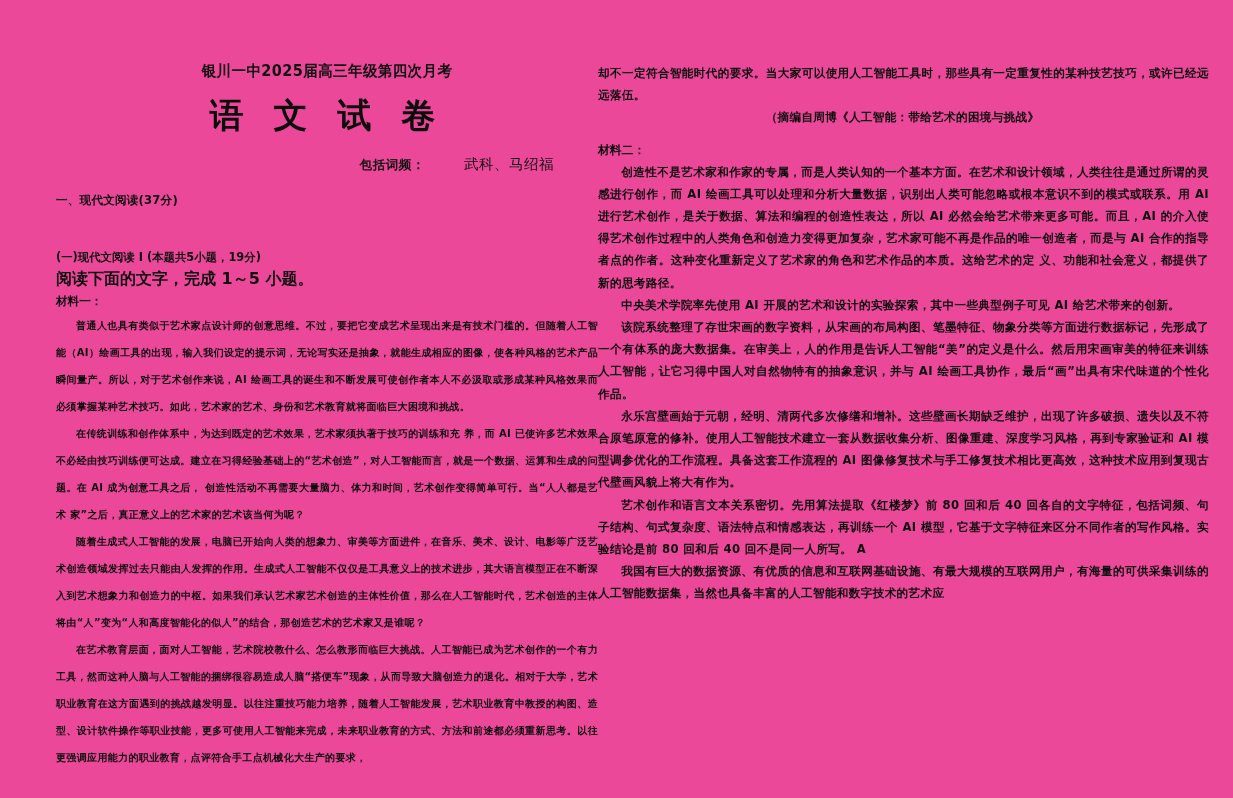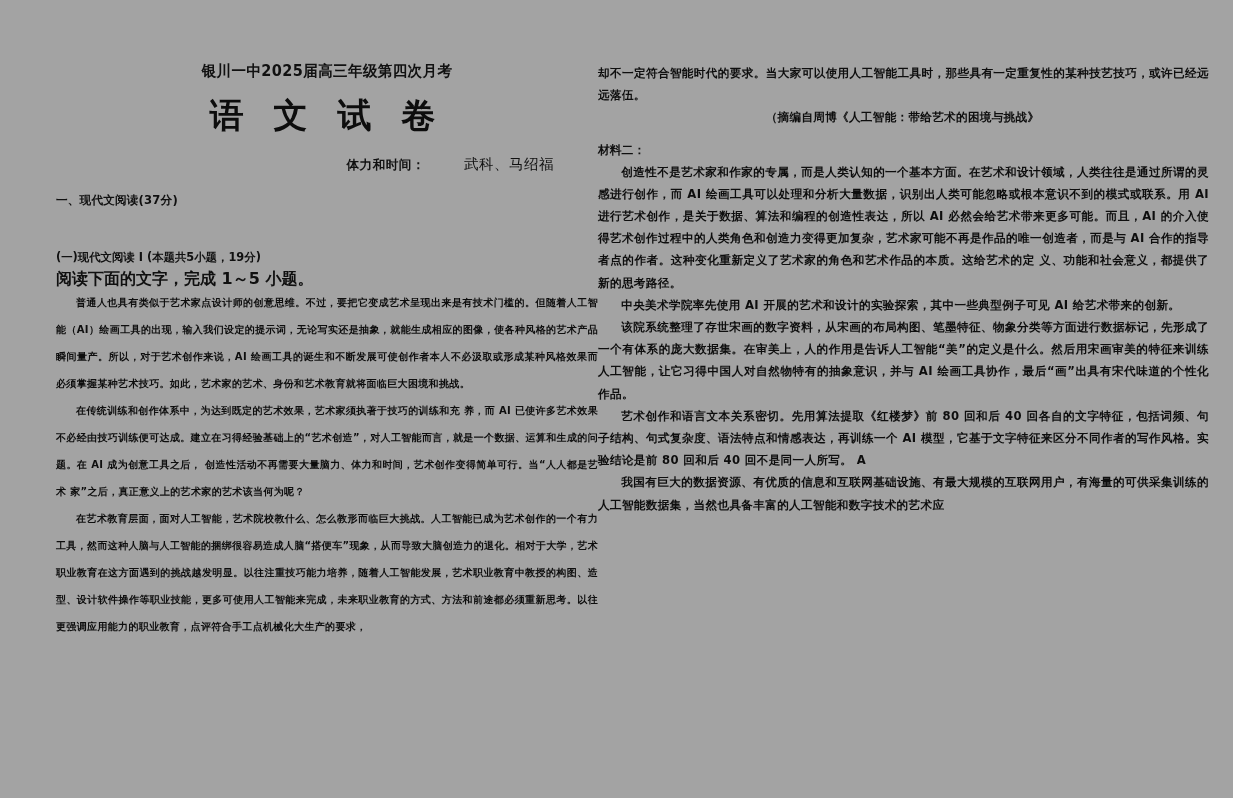--- a/index.html
+++ b/index.html
@@ -12,21 +12,21 @@
     height: 798px;
     font-family: "DejaVu Sans", "Liberation Sans", sans-serif;
     color: #0a0a0a;
     overflow: hidden;
   }
 
   .page {
     position: relative;
     width: 1233px;
     height: 798px;
-    background: #a3a3a3;
+    background: #ec4899;
   }
 
   
   .col {
     position: absolute;
     top: 0;
     height: 798px;
     box-sizing: border-box;
   }
   .col-left  { left: 0px;   width: 612px; padding: 0 14px 0 56px; }
@@ -141,47 +141,50 @@
 
 <div class="page">
 
   <div class="col col-left">
 
     <div class="school-line">银川一中2025届高三年级第四次月考</div>
 
     <div class="paper-title">语 文 试 卷</div>
 
     <div class="teacher-line">
-      <span class="teacher-label">体力和时间：</span><span class="teacher-names">武科、马绍福</span>
+      <span class="teacher-label">包括词频：</span><span class="teacher-names">武科、马绍福</span>
     </div>
 
     <div class="sec-head">一、现代文阅读(37分)</div>
 
     <div class="sub-head">(一)现代文阅读 I (本题共5小题，19分)</div>
 
     <div class="instr">阅读下面的文字，完成 1～5 小题。</div>
 
+    <div class="mat-label">材料一：</div>
 
     <p class="para">普通人也具有类似于艺术家点设计师的创意思维。不过，要把它变成艺术呈现出来是有技术门槛的。但随着人工智能（AI）绘画工具的出现，输入我们设定的提示词，无论写实还是抽象，就能生成相应的图像，使各种风格的艺术产品瞬间量产。所以，对于艺术创作来说，AI 绘画工具的诞生和不断发展可使创作者本人不必汲取或形成某种风格效果而必须掌握某种艺术技巧。如此，艺术家的艺术、身份和艺术教育就将面临巨大困境和挑战。</p>
     <p class="para">在传统训练和创作体系中，为达到既定的艺术效果，艺术家须执著于技巧的训练和充 养，而 AI 已使许多艺术效果不必经由技巧训练便可达成。建立在习得经验基础上的“艺术创造”，对人工智能而言，就是一个数据、运算和生成的问题。在 AI 成为创意工具之后， 创造性活动不再需要大量脑力、体力和时间，艺术创作变得简单可行。当“人人都是艺术 家”之后，真正意义上的艺术家的艺术该当何为呢？</p>
+    <p class="para">随着生成式人工智能的发展，电脑已开始向人类的想象力、审美等方面进件，在音乐、美术、设计、电影等广泛艺术创造领域发挥过去只能由人发挥的作用。生成式人工智能不仅仅是工具意义上的技术进步，其大语言模型正在不断深入到艺术想象力和创造力的中枢。如果我们承认艺术家艺术创造的主体性价值，那么在人工智能时代，艺术创造的主体将由“人”变为“人和高度智能化的似人”的结合，那创造艺术的艺术家又是谁呢？</p>
     <p class="para">在艺术教育层面，面对人工智能，艺术院校教什么、怎么教形而临巨大挑战。人工智能已成为艺术创作的一个有力工具，然而这种人脑与人工智能的捆绑很容易造成人脑“搭便车”现象，从而导致大脑创造力的退化。相对于大学，艺术职业教育在这方面遇到的挑战越发明显。以往注重技巧能力培养，随着人工智能发展，艺术职业教育中教授的构图、造型、设计软件操作等职业技能，更多可使用人工智能来完成，未来职业教育的方式、方法和前途都必须重新思考。以往更强调应用能力的职业教育，点评符合手工点机械化大生产的要求，</p>
   </div>
 
   <div class="col col-right">
     <div class="rc-top">
 
       <p class="para no-indent">却不一定符合智能时代的要求。当大家可以使用人工智能工具时，那些具有一定重复性的某种技艺技巧，或许已经远远落伍。</p>
 
       <p class="cite">（摘编自周博《人工智能：带给艺术的困境与挑战》</p>
 
       <div class="mat2-label">材料二：</div>
 
       <p class="para">创造性不是艺术家和作家的专属，而是人类认知的一个基本方面。在艺术和设计领域，人类往往是通过所谓的灵感进行创作，而 AI 绘画工具可以处理和分析大量数据，识别出人类可能忽略或根本意识不到的模式或联系。用 AI 进行艺术创作，是关于数据、算法和编程的创造性表达，所以 AI 必然会给艺术带来更多可能。而且，AI 的介入使得艺术创作过程中的人类角色和创造力变得更加复杂，艺术家可能不再是作品的唯一创造者，而是与 AI 合作的指导者点的作者。这种变化重新定义了艺术家的角色和艺术作品的本质。这给艺术的定 义、功能和社会意义，都提供了新的思考路径。</p>
       <p class="para">中央美术学院率先使用 AI 开展的艺术和设计的实验探索，其中一些典型例子可见 AI 给艺术带来的创新。</p>
       <p class="para">该院系统整理了存世宋画的数字资料，从宋画的布局构图、笔墨特征、物象分类等方面进行数据标记，先形成了一个有体系的庞大数据集。在审美上，人的作用是告诉人工智能“美”的定义是什么。然后用宋画审美的特征来训练人工智能，让它习得中国人对自然物特有的抽象意识，并与 AI 绘画工具协作，最后“画”出具有宋代味道的个性化作品。</p>
+      <p class="para">永乐宫壁画始于元朝，经明、清两代多次修缮和增补。这些壁画长期缺乏维护，出现了许多破损、遗失以及不符合原笔原意的修补。使用人工智能技术建立一套从数据收集分析、图像重建、深度学习风格，再到专家验证和 AI 模型调参优化的工作流程。具备这套工作流程的 AI 图像修复技术与手工修复技术相比更高效，这种技术应用到复现古代壁画风貌上将大有作为。</p>
       <p class="para">艺术创作和语言文本关系密切。先用算法提取《红楼梦》前 80 回和后 40 回各自的文字特征，包括词频、句子结构、句式复杂度、语法特点和情感表达，再训练一个 AI 模型，它基于文字特征来区分不同作者的写作风格。实验结论是前 80 回和后 40 回不是同一人所写。 A</p>
 
 
       <p class="para">我国有巨大的数据资源、有优质的信息和互联网基础设施、有最大规模的互联网用户，有海量的可供采集训练的人工智能数据集，当然也具备丰富的人工智能和数字技术的艺术应</p>
     </div>
   </div>
 
 </div>
 
 </body></html>

